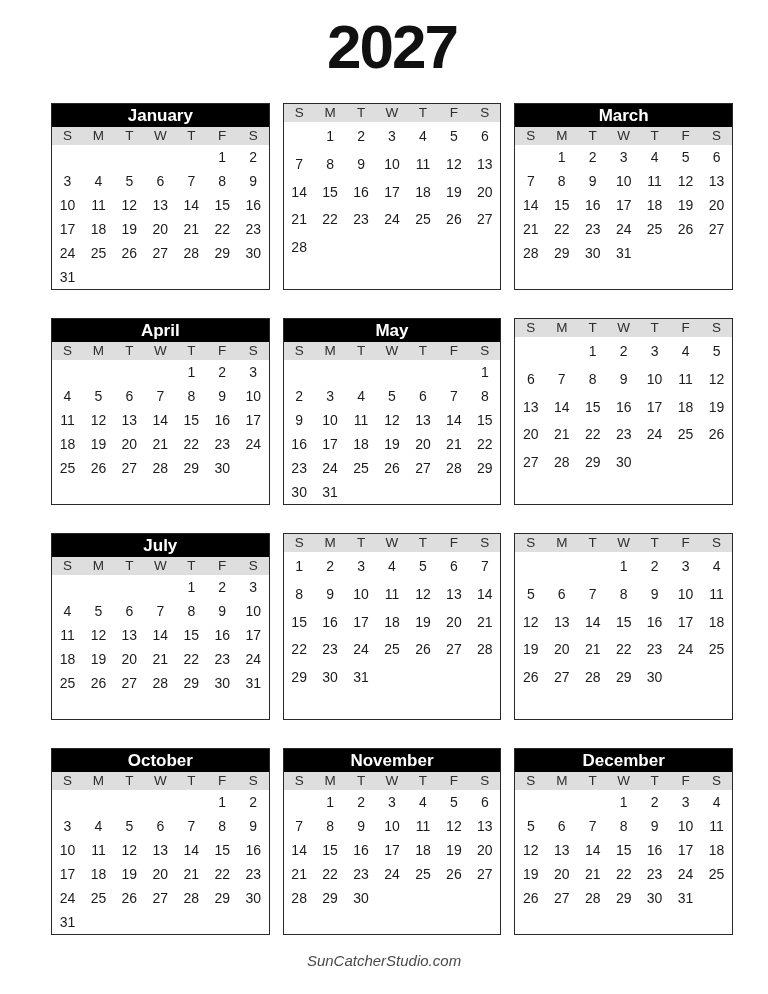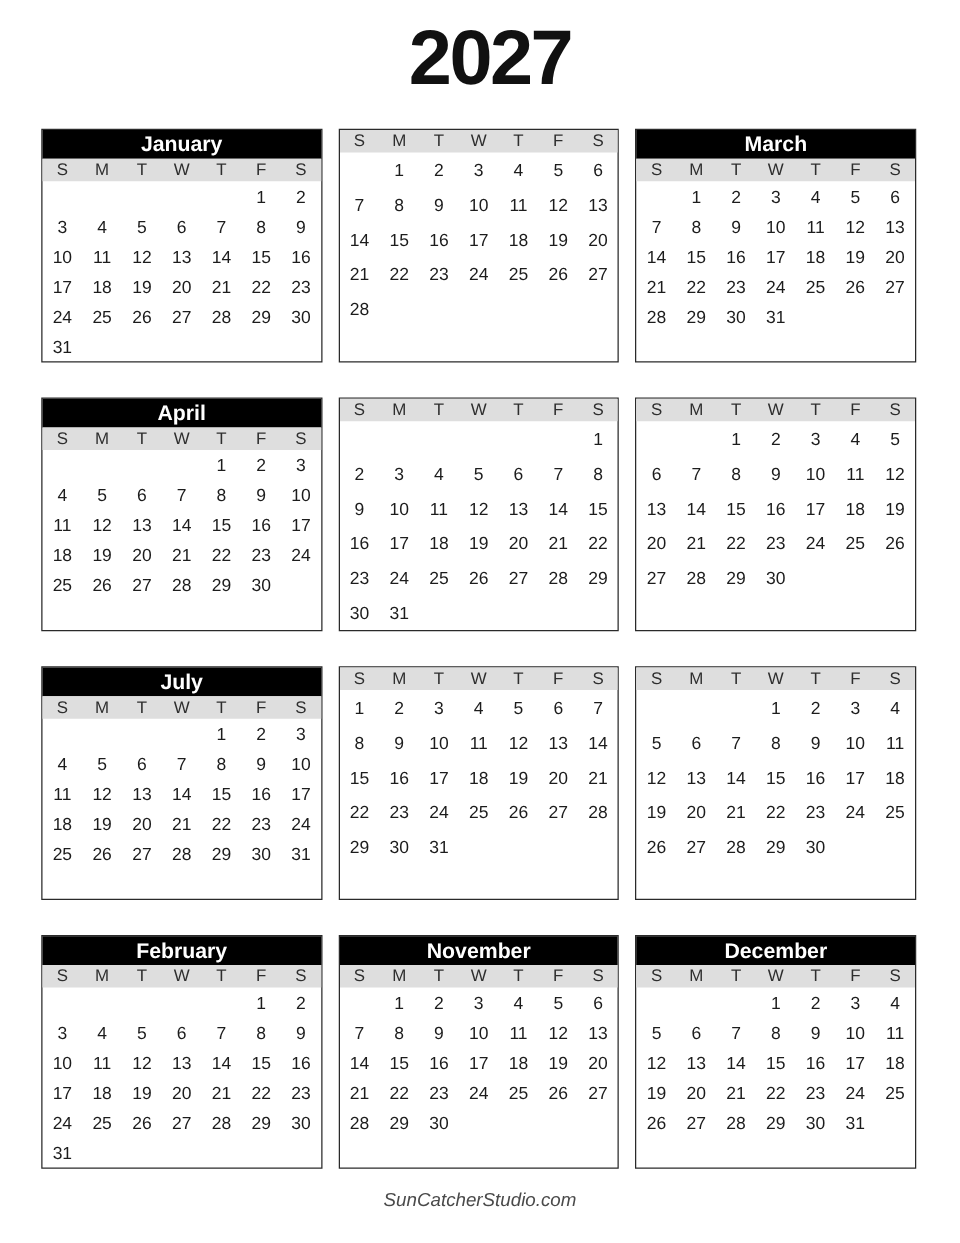--- a/index.html
+++ b/index.html
@@ -16,21 +16,21 @@
     height: 66px;
     text-align: center;
     font-size: 62px;
     font-weight: bold;
     letter-spacing: -2px;
     color: #111111;
     line-height: 1.05;
     padding-left: 16px;
   }
   .months-grid {
-    margin: 23px 35px 0 33px;
+    margin: 23px 35px 0 51px;
     display: grid;
     grid-template-columns: repeat(3, 1fr);
     column-gap: 13px;
     row-gap: 28px;
   }
   .month {
     box-sizing: border-box;
     height: 187px;
     border: 1.5px solid #2a2a2a;
     background: #ffffff;
@@ -310,20 +310,21 @@
           <div class="date-cell"></div>
           <div class="date-cell"></div>
           <div class="date-cell"></div>
           <div class="date-cell"></div>
           <div class="date-cell"></div>
           <div class="date-cell"></div>
         </div>
   </section>
 
   <section class="month">
+    <div class="month-header">May</div>
     <div class="dow-row">
           <span class="dow">S</span>
           <span class="dow">M</span>
           <span class="dow">T</span>
           <span class="dow">W</span>
           <span class="dow">T</span>
           <span class="dow">F</span>
           <span class="dow">S</span>
         </div>
     <div class="dates">
@@ -591,21 +592,21 @@
           <div class="date-cell"></div>
           <div class="date-cell"></div>
           <div class="date-cell"></div>
           <div class="date-cell"></div>
           <div class="date-cell"></div>
           <div class="date-cell"></div>
         </div>
   </section>
 
   <section class="month">
-    <div class="month-header">February</div>
+    <div class="month-header">October</div>
     <div class="dow-row">
           <span class="dow">S</span>
           <span class="dow">M</span>
           <span class="dow">T</span>
           <span class="dow">W</span>
           <span class="dow">T</span>
           <span class="dow">F</span>
           <span class="dow">S</span>
         </div>
     <div class="dates">

